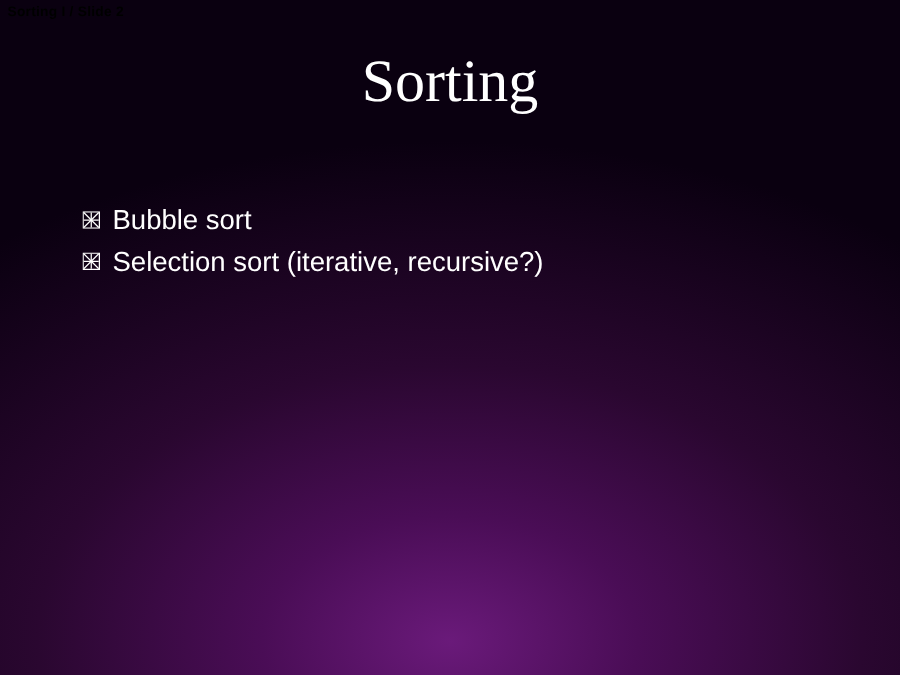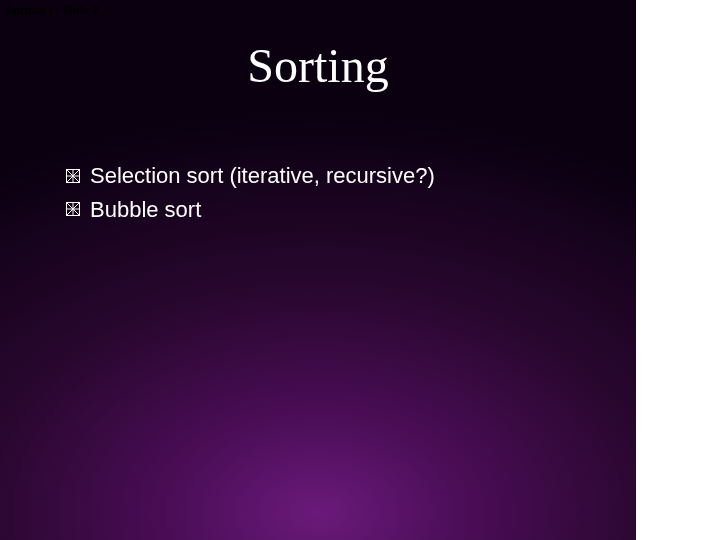--- a/index.html
+++ b/index.html
@@ -4,21 +4,21 @@
 <style>
   html, body {
     margin: 0;
     padding: 0;
     width: 720px;
     height: 540px;
     overflow: hidden;
     font-family: Arial, Helvetica, sans-serif;
   }
   .slide {
-    width: 636px;
+    width: 720px;
     height: 540px;
     background: radial-gradient(ellipse 600px 400px at 50% 95%, #6a1a7a 0%, #4a0d56 25%, #2a0730 55%, #0a0010 100%);
     position: relative;
     box-sizing: border-box;
   }
   .header {
     position: absolute;
     top: 4px;
     left: 6px;
     font-size: 11px;
@@ -81,31 +81,31 @@
     <div class="bullet-row">
       <span class="bullet-icon">
         <svg viewBox="0 0 14 14" width="14" height="14">
           <rect x="0.5" y="0.5" width="13" height="13" fill="none" stroke="#ffffff" stroke-width="1"></rect>
           <line x1="1" y1="1" x2="13" y2="13" stroke="#ffffff" stroke-width="1"></line>
           <line x1="13" y1="1" x2="1" y2="13" stroke="#ffffff" stroke-width="1"></line>
           <line x1="7" y1="1" x2="7" y2="13" stroke="#ffffff" stroke-width="1"></line>
           <line x1="1" y1="7" x2="13" y2="7" stroke="#ffffff" stroke-width="1"></line>
         </svg>
       </span>
-      <span class="bullet-text">Selection sort  (iterative, recursive?)</span>
+      <span class="bullet-text">Bubble sort</span>
     </div>
 
     <div class="bullet-row">
       <span class="bullet-icon">
         <svg viewBox="0 0 14 14" width="14" height="14">
           <rect x="0.5" y="0.5" width="13" height="13" fill="none" stroke="#ffffff" stroke-width="1"></rect>
           <line x1="1" y1="1" x2="13" y2="13" stroke="#ffffff" stroke-width="1"></line>
           <line x1="13" y1="1" x2="1" y2="13" stroke="#ffffff" stroke-width="1"></line>
           <line x1="7" y1="1" x2="7" y2="13" stroke="#ffffff" stroke-width="1"></line>
           <line x1="1" y1="7" x2="13" y2="7" stroke="#ffffff" stroke-width="1"></line>
         </svg>
       </span>
-      <span class="bullet-text">Bubble sort</span>
+      <span class="bullet-text">Selection sort  (iterative, recursive?)</span>
     </div>
 
   </div>
 
 </div>
 
 </body></html>

